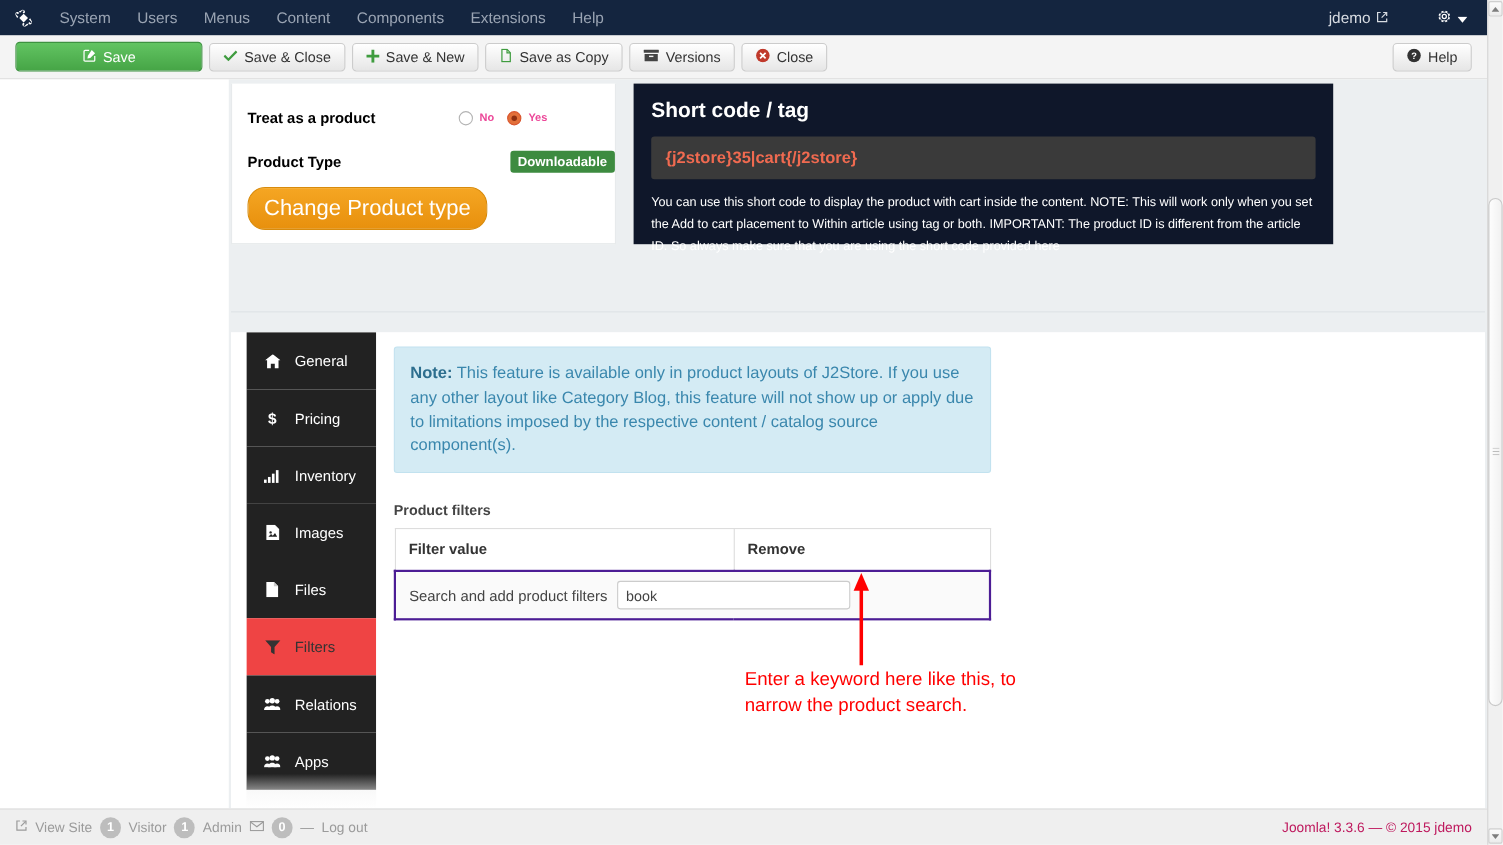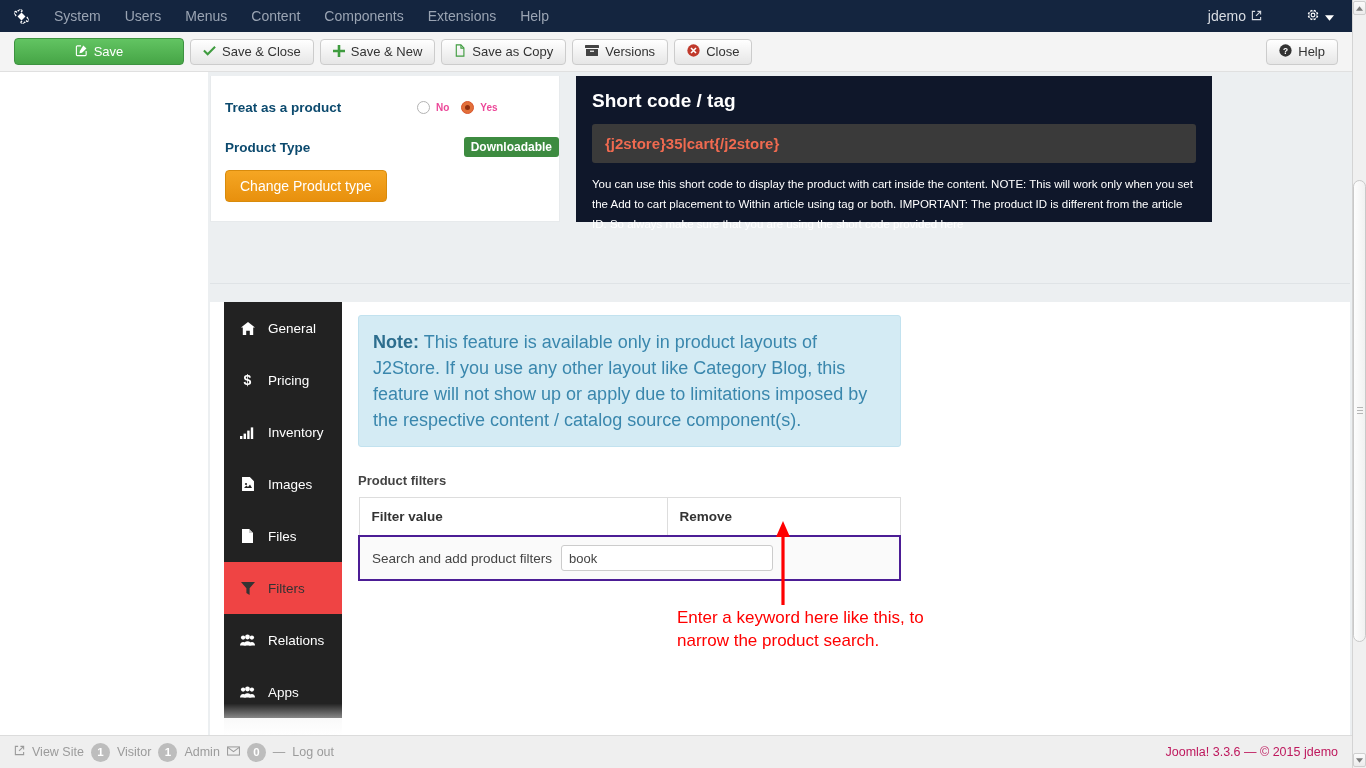--- a/index.html
+++ b/index.html
@@ -78,42 +78,42 @@
     background: #eceff1;
   }
 
   
   #infocard {
     position: absolute; left: 2px; top: 4px; width: 350px; height: 146px;
     background: #ffffff;
     border: 1px solid #e7eaec; border-top: none;
   }
   .fieldrow { display: flex; align-items: center; padding: 0 0 0 14px; height: 34px; }
-  .fieldlabel { font-weight: bold; color: #0c4a6e; font-size: 13.5px; width: 192px; }
+  .fieldlabel { font-weight: bold; color: #000000; font-size: 13.5px; width: 192px; }
   .radiogrp { display: flex; align-items: center; gap: 4px; font-size: 10px; font-weight: bold; color: #ec4899; }
   .radio {
     width: 13px; height: 13px; border-radius: 50%;
     border: 1px solid #b3b3b3; background: #ffffff; display: inline-block;
     position: relative; cursor: pointer;
   }
   .radio.on { border-color: #d9552e; background: #e2703a; }
   .radio.on::after {
     content: ""; position: absolute; left: 3px; top: 3px;
     width: 5px; height: 5px; border-radius: 50%; background: #8f2f11;
   }
   .radio-label { margin-right: 8px; margin-left: 2px; }
   .badge-type {
     display: inline-block; background: #3d8b40; color: #ffffff;
     font-size: 12px; font-weight: bold; padding: 3px 7px; border-radius: 3px;
   }
   .btn-orange {
     display: inline-block; margin: 6px 0 0 14px;
     background: linear-gradient(to bottom,#f5a623,#e8900d);
-    border: 1px solid #d88b0c; border-radius: 4px;
-    color: #ffffff; font-size: 14px; padding: 7px 14px; cursor: pointer;
+    border: 1px solid #d88b0c; border-radius: 16px;
+    color: #ffffff; font-size: 20px; padding: 7px 14px; cursor: pointer;
   }
 
   
   #shortcode {
     position: absolute; left: 368px; top: 4px; width: 636px; height: 146px;
     background: #0f172a; color: #ffffff; padding: 14px 16px;
   }
   #shortcode h3 { margin: 0 0 12px 0; font-size: 19px; font-weight: bold; }
   #shortcode .codebox {
     background: #3a3a3a; border-radius: 3px; padding: 11px 13px;
@@ -153,21 +153,21 @@
     position: absolute; left: 14px; top: 388px; width: 118px; height: 45px;
     background: linear-gradient(to bottom, rgba(34,34,34,0) 0%, rgba(34,34,34,0.05) 30%, #ffffff 100%);
     pointer-events: none;
   }
 
   
   #pane { position: absolute; left: 148px; top: 0; width: 980px; }
   #notebox {
     width: 543px; margin-top: 13px;
     background: #d4ebf4; border: 1px solid #c2e2ef; border-radius: 3px;
-    padding: 13px 14px; color: #3a87ad; font-size: 18px; line-height: 1.45;
+    padding: 13px 14px; color: #3a87ad; font-size: 15px; line-height: 1.45;
   }
   #notebox b { color: #2d6e8e; }
   .section-title {
     margin-top: 26px; font-size: 13px; font-weight: bold; color: #444444;
   }
   table.filters {
     margin-top: 9px; width: 543px; border-collapse: collapse;
     border: 1px solid #dddddd; background: #ffffff;
   }
   table.filters th {

